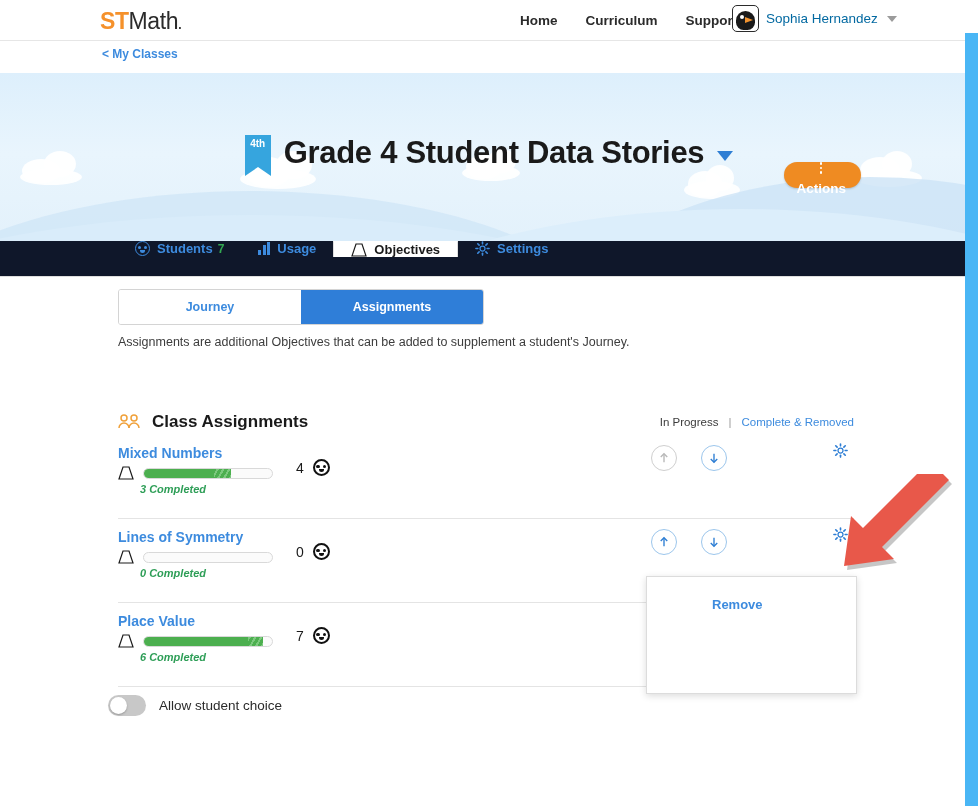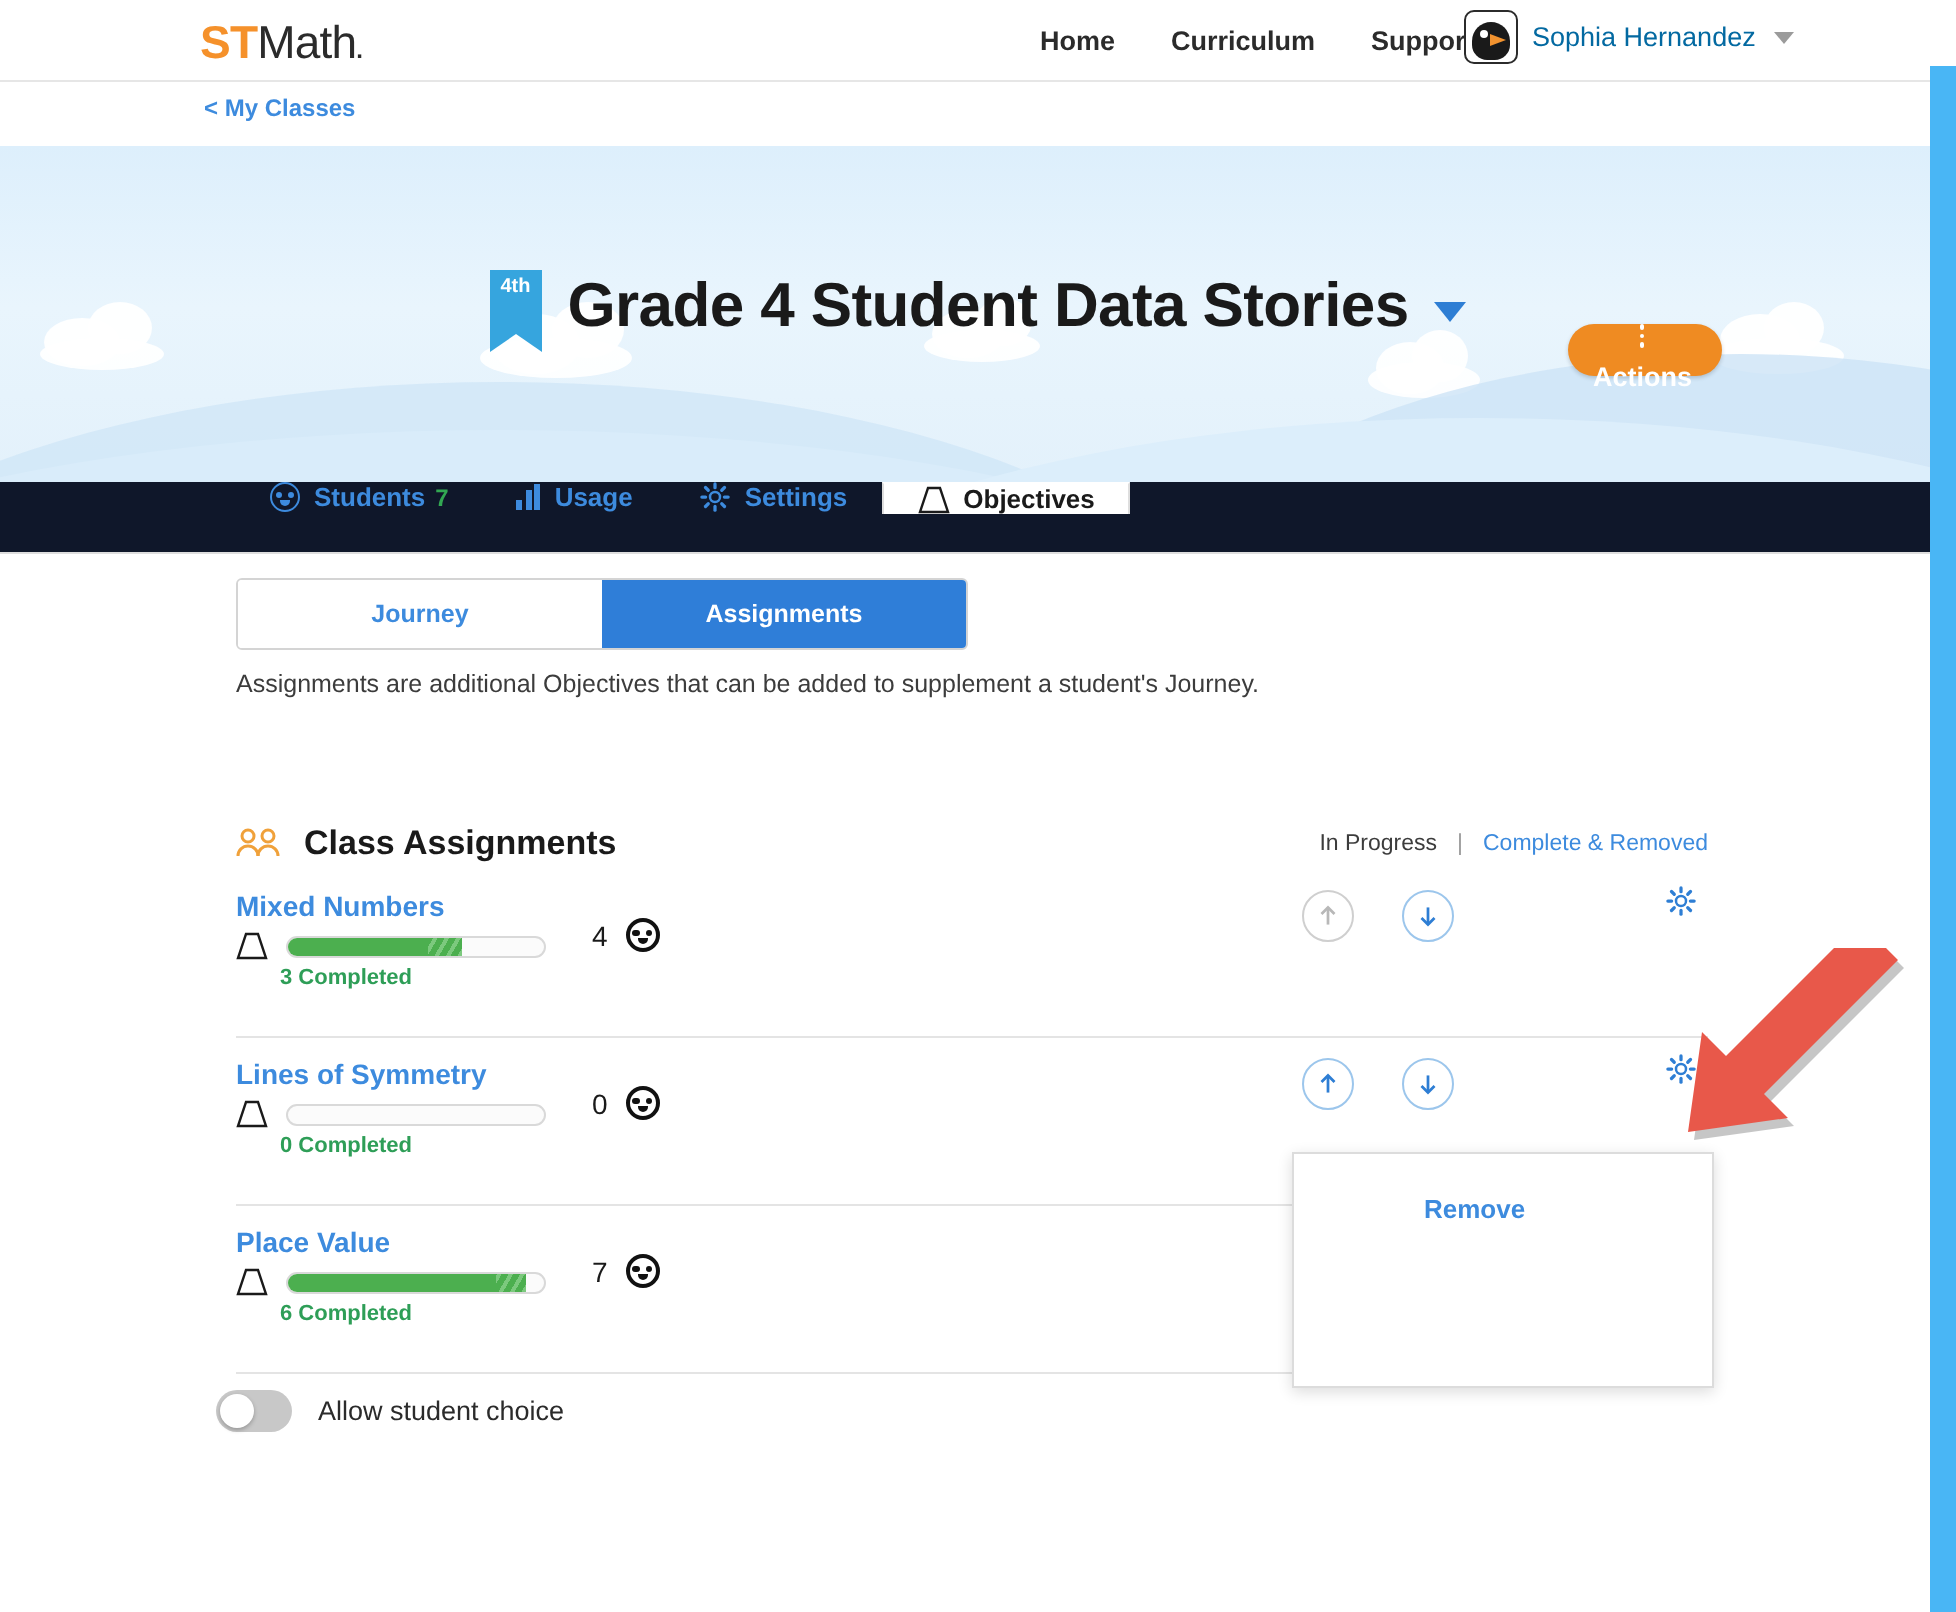--- a/index.html
+++ b/index.html
@@ -383,20 +383,21 @@
     width: 5px; height: 3px;
     border-radius: 0 0 6px 6px;
     background: #111;
   }
   .completed {
     position: absolute;
     left: 22px; top: 48px;
     font-size: 11px;
     font-weight: bold;
     color: #2e9e57;
+    font-style: italic;
   }
   .arrow-btn {
     position: absolute;
     width: 26px; height: 26px;
     border-radius: 50%;
     border: 1px solid #cfcfcf;
     background: #fff;
     display: flex;
     align-items: center;
     justify-content: center;
@@ -547,43 +548,43 @@
     <span>Students</span>
     <span class="cnt">7</span>
   </button>
   <button class="tab">
     <span class="icon-bars">
         <i style="height:5px"></i>
         <i style="height:10px"></i>
         <i style="height:13px"></i>
       </span>
     <span>Usage</span>
+  </button>
+  <button class="tab active">
+    <svg class="trap-icon" width="16" height="14" viewBox="0 0 16 14">
+      <polygon points="5,1 11,1 15,13 1,13" fill="none" stroke="#1a1a1a" stroke-width="1.2"></polygon>
+    </svg>
+    <span>Objectives</span>
   </button>
   <button class="tab">
     <svg width="15" height="15" viewBox="0 0 24 24">
       <circle cx="12" cy="12" r="4" fill="none" stroke="#3d8bde" stroke-width="2"></circle>
       <g stroke="#3d8bde" stroke-width="2.6" stroke-linecap="round">
         <line x1="12" y1="1.5" x2="12" y2="4.5"></line>
           <line x1="12" y1="19.5" x2="12" y2="22.5"></line>
         <line x1="1.5" y1="12" x2="4.5" y2="12"></line>
           <line x1="19.5" y1="12" x2="22.5" y2="12"></line>
         <line x1="4.4" y1="4.4" x2="6.6" y2="6.6"></line>
           <line x1="17.4" y1="17.4" x2="19.6" y2="19.6"></line>
         <line x1="19.6" y1="4.4" x2="17.4" y2="6.6"></line>
           <line x1="6.6" y1="17.4" x2="4.4" y2="19.6"></line>
       </g>
     </svg>
     <span>Settings</span>
   </button>
-  <button class="tab active">
-    <svg class="trap-icon" width="16" height="14" viewBox="0 0 16 14">
-      <polygon points="5,1 11,1 15,13 1,13" fill="none" stroke="#1a1a1a" stroke-width="1.2"></polygon>
-    </svg>
-    <span>Objectives</span>
-  </button>
 </div>
 
 <div class="content" style="height:527px;">
 
   <div class="seg">
     <button class="off">Journey</button>
     <button class="on">Assignments</button>
   </div>
 
   <div class="desc">Assignments are additional Objectives that can be added to supplement a student's Journey.</div>

